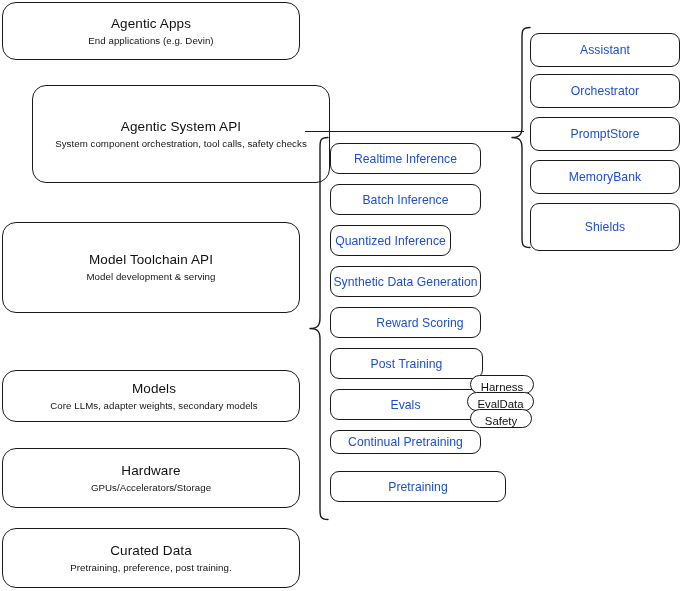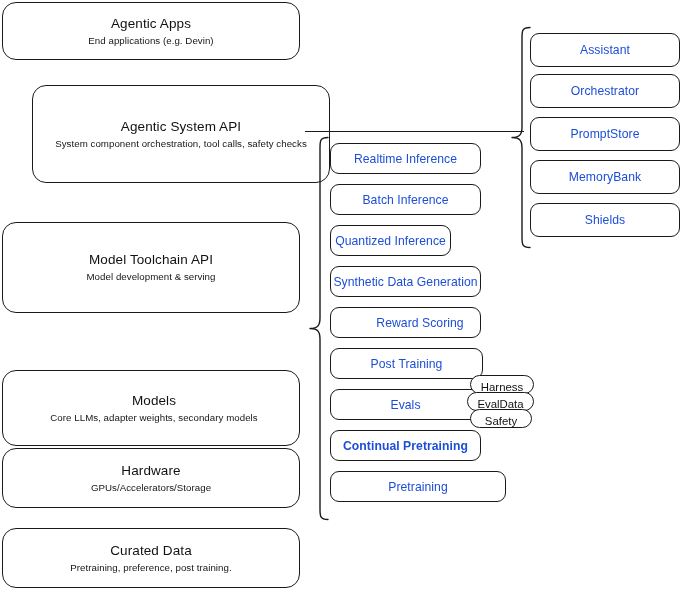--- a/index.html
+++ b/index.html
@@ -107,21 +107,21 @@
   <div class="layer-box" style="left:2px; top:85px; width:298px; height:98px;margin-left:30px;">
     <div class="layer-title">Agentic System API</div>
     <div class="layer-sub">System component orchestration, tool calls, safety checks</div>
   </div>
 
   <div class="layer-box" style="left:2px; top:222px; width:298px; height:91px;">
     <div class="layer-title">Model Toolchain API</div>
     <div class="layer-sub">Model development &amp; serving</div>
   </div>
 
-  <div class="layer-box" style="left:2px; top:370px; width:298px; height:76px;padding-left:16px;">
+  <div class="layer-box" style="left:2px; top:370px; width:298px; height:52px;padding-left:16px;">
     <div class="layer-title">Models</div>
     <div class="layer-sub">Core LLMs, adapter weights, secondary models</div>
   </div>
 
   <div class="layer-box" style="left:2px; top:448px; width:298px; height:60px;">
     <div class="layer-title">Hardware</div>
     <div class="layer-sub">GPUs/Accelerators/Storage</div>
   </div>
 
   <div class="layer-box" style="left:2px; top:528px; width:298px; height:60px;">
@@ -151,21 +151,21 @@
   </div>
   <div class="chip" style="left:330px; top:307px; width:151px; height:31px;padding-left:29px;">
     <span>Reward Scoring</span>
   </div>
   <div class="chip" style="left:330px; top:348px; width:153px; height:31px;">
     <span>Post Training</span>
   </div>
   <div class="chip" style="left:330px; top:389px; width:151px; height:31px;">
     <span>Evals</span>
   </div>
-  <div class="chip" style="left:330px; top:430px; width:151px; height:31px;font-weight:bold;">
+  <div class="chip" style="left:330px; top:430px; width:151px; height:24px;">
     <span>Continual Pretraining</span>
   </div>
   <div class="chip" style="left:330px; top:471px; width:176px; height:31px;">
     <span>Pretraining</span>
   </div>
 
   <div class="pill" style="left:470px; top:375px; width:64px; height:19px;">
     <span>Harness</span>
   </div>
   <div class="pill" style="left:467px; top:392px; width:67px; height:19px;">
@@ -186,17 +186,17 @@
   </div>
   <div class="chip" style="left:530px; top:74px; width:150px; height:34px;">
     <span>Orchestrator</span>
   </div>
   <div class="chip" style="left:530px; top:117px; width:150px; height:34px;">
     <span>PromptStore</span>
   </div>
   <div class="chip" style="left:530px; top:160px; width:150px; height:34px;">
     <span>MemoryBank</span>
   </div>
-  <div class="chip" style="left:530px; top:203px; width:150px; height:34px;">
+  <div class="chip" style="left:530px; top:203px; width:150px; height:48px;">
     <span>Shields</span>
   </div>
 
 </div>
 
 </body></html>

